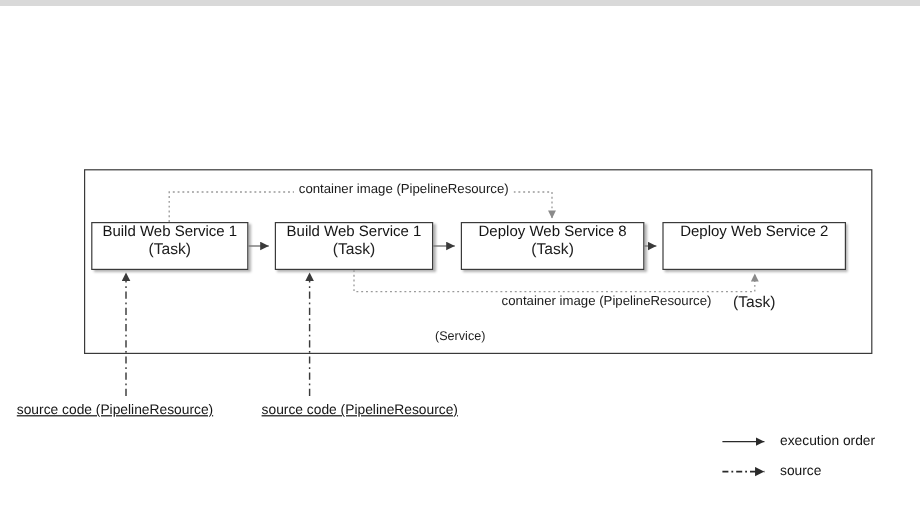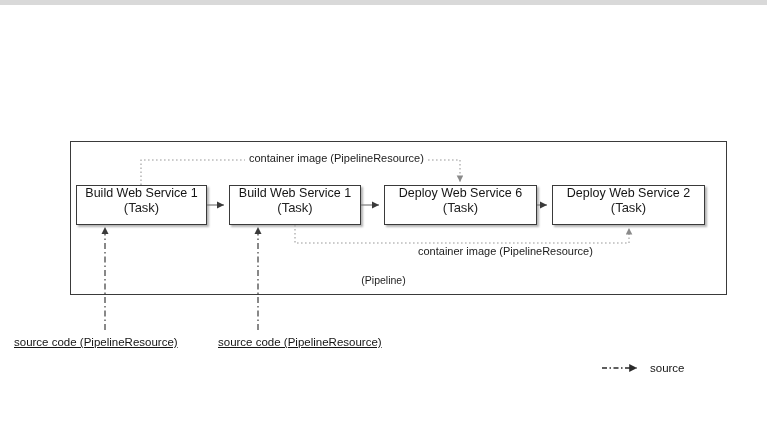--- a/index.html
+++ b/index.html
@@ -94,21 +94,21 @@
   }
   .task-sub {
     font-size: 13px;
     color: #222222;
     line-height: 13px;
     white-space: nowrap;
   }
   #task-0 { left: 76px;  width: 131px; }
   #task-1 { left: 229px; width: 132px; }
   #task-2 { left: 384px; width: 153px; }
-  #task-3 { left: 552px; width: 153px; }
+  #task-3 { left: 552px; width: 153px; gap: 44px; }
 
   
   .edge-label {
     position: absolute;
     font-size: 11px;
     color: #1b1b1b;
     white-space: nowrap;
     background: #ffffff;
     padding: 0 4px;
   }
@@ -160,32 +160,32 @@
 </style>
 </head>
 <body>
 
 <div id="canvas">
 
   <div class="top-strip"></div>
 
 
   <div class="pipeline-box"></div>
-  <div class="pipeline-label">(Pipeline)</div>
+  <div class="pipeline-label">(Service)</div>
 
   <div class="task-box" id="task-0">
     <span class="task-title">Build Web Service 1</span>
     <span class="task-sub">(Task)</span>
   </div>
   <div class="task-box" id="task-1">
     <span class="task-title">Build Web Service 1</span>
     <span class="task-sub">(Task)</span>
   </div>
   <div class="task-box" id="task-2">
-    <span class="task-title">Deploy Web Service 6</span>
+    <span class="task-title">Deploy Web Service 8</span>
     <span class="task-sub">(Task)</span>
   </div>
   <div class="task-box" id="task-3">
     <span class="task-title">Deploy Web Service 2</span>
     <span class="task-sub">(Task)</span>
   </div>
 
   <svg class="overlay" viewBox="0 0 767 431">
     <defs>
       <marker id="arrow-solid" markerWidth="7" markerHeight="7" refX="6" refY="3" orient="auto">
@@ -217,20 +217,31 @@
   <div class="edge-label" id="label-ci-top">container image (PipelineResource)</div>
   <div class="edge-label" id="label-ci-bottom">container image (PipelineResource)</div>
 
   <div class="src-label" id="label-src-0">source code (PipelineResource)</div>
   <div class="src-label" id="label-src-1">source code (PipelineResource)</div>
 
   <div class="legend">
     <div class="legend-row">
       <svg class="legend-glyph" viewBox="0 0 44 12">
         <defs>
+          <marker id="lg-arrow-a" markerWidth="7" markerHeight="7" refX="6" refY="3" orient="auto">
+            <path d="M0,0 L6,3 L0,6 z" fill="#2a2a2a"></path>
+          </marker>
+        </defs>
+        <line x1="2" y1="6" x2="37" y2="6" stroke="#2a2a2a" stroke-width="1.2" marker-end="url(#lg-arrow-a)"></line>
+      </svg>
+      <span class="legend-text">execution order</span>
+    </div>
+    <div class="legend-row">
+      <svg class="legend-glyph" viewBox="0 0 44 12">
+        <defs>
           <marker id="lg-arrow-b" markerWidth="7" markerHeight="7" refX="6" refY="3" orient="auto">
             <path d="M0,0 L6,3 L0,6 z" fill="#2a2a2a"></path>
           </marker>
         </defs>
         <line x1="2" y1="6" x2="37" y2="6" stroke="#2a2a2a" stroke-width="1.3" stroke-dasharray="5,2.5,1.5,2.5" marker-end="url(#lg-arrow-b)"></line>
       </svg>
       <span class="legend-text">source</span>
     </div>
   </div>
 

